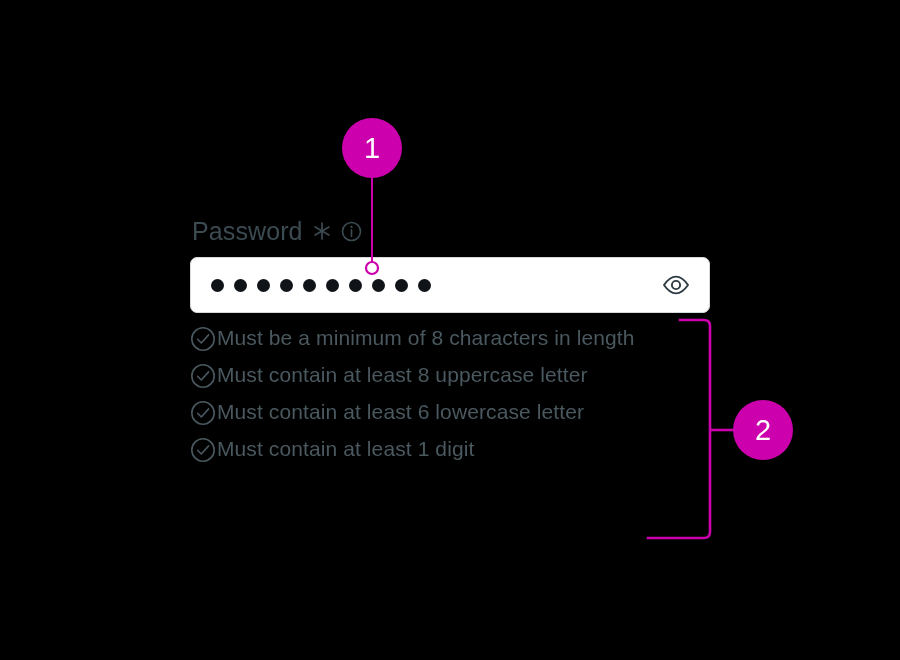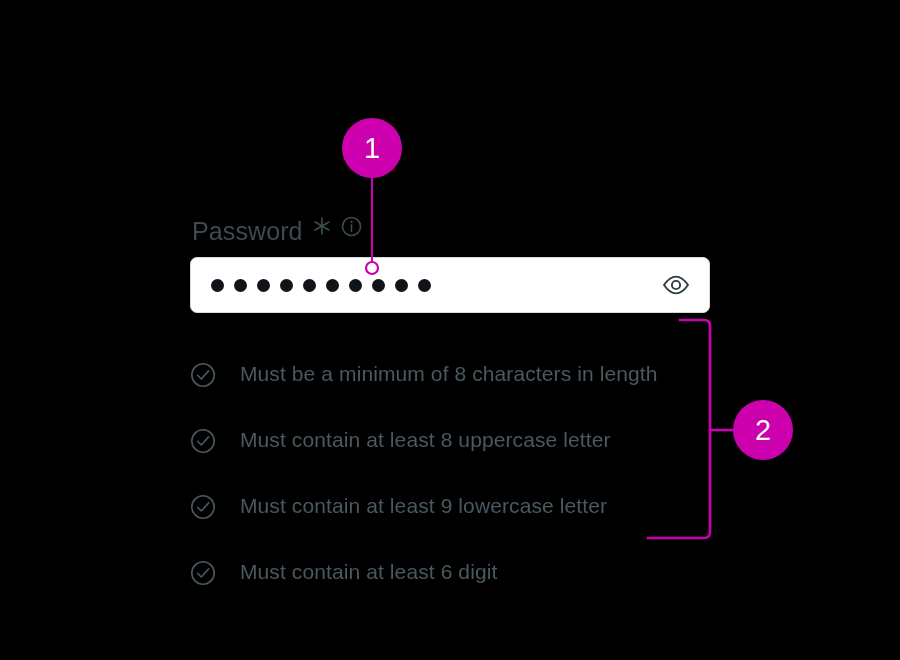--- a/index.html
+++ b/index.html
@@ -22,20 +22,21 @@
     width: 900px;
     height: 660px;
   }
 
   
   .field-label-row {
     position: absolute;
     left: 192px;
     top: 216px;
     display: flex;
+    align-items: center;
     gap: 9px;
     height: 30px;
   }
   .field-label-text {
     font-size: 25px;
     line-height: 30px;
     color: #3c4a52;
     letter-spacing: 0.1px;
     white-space: nowrap;
   }
@@ -90,23 +91,22 @@
   
   .requirements {
     position: absolute;
     left: 190px;
     top: 322px;
     width: 520px;
   }
   .req-item {
     display: flex;
     align-items: flex-end;
-    gap: 24px;
+    gap: 1px;
     margin-bottom: 7px;
-    margin-top: 36px;
   }
   .req-check {
     flex: 0 0 auto;
     width: 26px;
     height: 26px;
     margin-top: 4px;
   }
   .req-text {
     font-size: 21px;
     line-height: 29px;
@@ -209,31 +209,31 @@
       <span class="req-text">Must contain at least 8 uppercase letter</span>
     </div>
 
     <div class="req-item">
       <span class="req-check">
         <svg viewBox="0 0 26 26" width="26" height="26" aria-hidden="true">
           <circle cx="13" cy="13" r="11.2" fill="none" stroke="#4a585f" stroke-width="1.6"></circle>
           <polyline points="7.6,13.3 11.3,17 18.6,8.9" fill="none" stroke="#4a585f" stroke-width="1.6" stroke-linecap="round" stroke-linejoin="round"></polyline>
         </svg>
       </span>
-      <span class="req-text">Must contain at least 9 lowercase letter</span>
-    </div>
-
-    <div class="req-item">
-      <span class="req-check">
-        <svg viewBox="0 0 26 26" width="26" height="26" aria-hidden="true">
-          <circle cx="13" cy="13" r="11.2" fill="none" stroke="#4a585f" stroke-width="1.6"></circle>
-          <polyline points="7.6,13.3 11.3,17 18.6,8.9" fill="none" stroke="#4a585f" stroke-width="1.6" stroke-linecap="round" stroke-linejoin="round"></polyline>
-        </svg>
-      </span>
-      <span class="req-text">Must contain at least 6 digit</span>
+      <span class="req-text">Must contain at least 6 lowercase letter</span>
+    </div>
+
+    <div class="req-item">
+      <span class="req-check">
+        <svg viewBox="0 0 26 26" width="26" height="26" aria-hidden="true">
+          <circle cx="13" cy="13" r="11.2" fill="none" stroke="#4a585f" stroke-width="1.6"></circle>
+          <polyline points="7.6,13.3 11.3,17 18.6,8.9" fill="none" stroke="#4a585f" stroke-width="1.6" stroke-linecap="round" stroke-linejoin="round"></polyline>
+        </svg>
+      </span>
+      <span class="req-text">Must contain at least 1 digit</span>
     </div>
 
 
   </div>
 
   <div class="callout-layer">
     <svg width="900" height="660" viewBox="0 0 900 660" style="position:absolute;left:0;top:0;" aria-hidden="true">
 
       <line x1="372" y1="178" x2="372" y2="262" stroke="#cc00ad" stroke-width="2"></line>
       <circle cx="372" cy="268" r="6" fill="none" stroke="#cc00ad" stroke-width="2.2"></circle>

